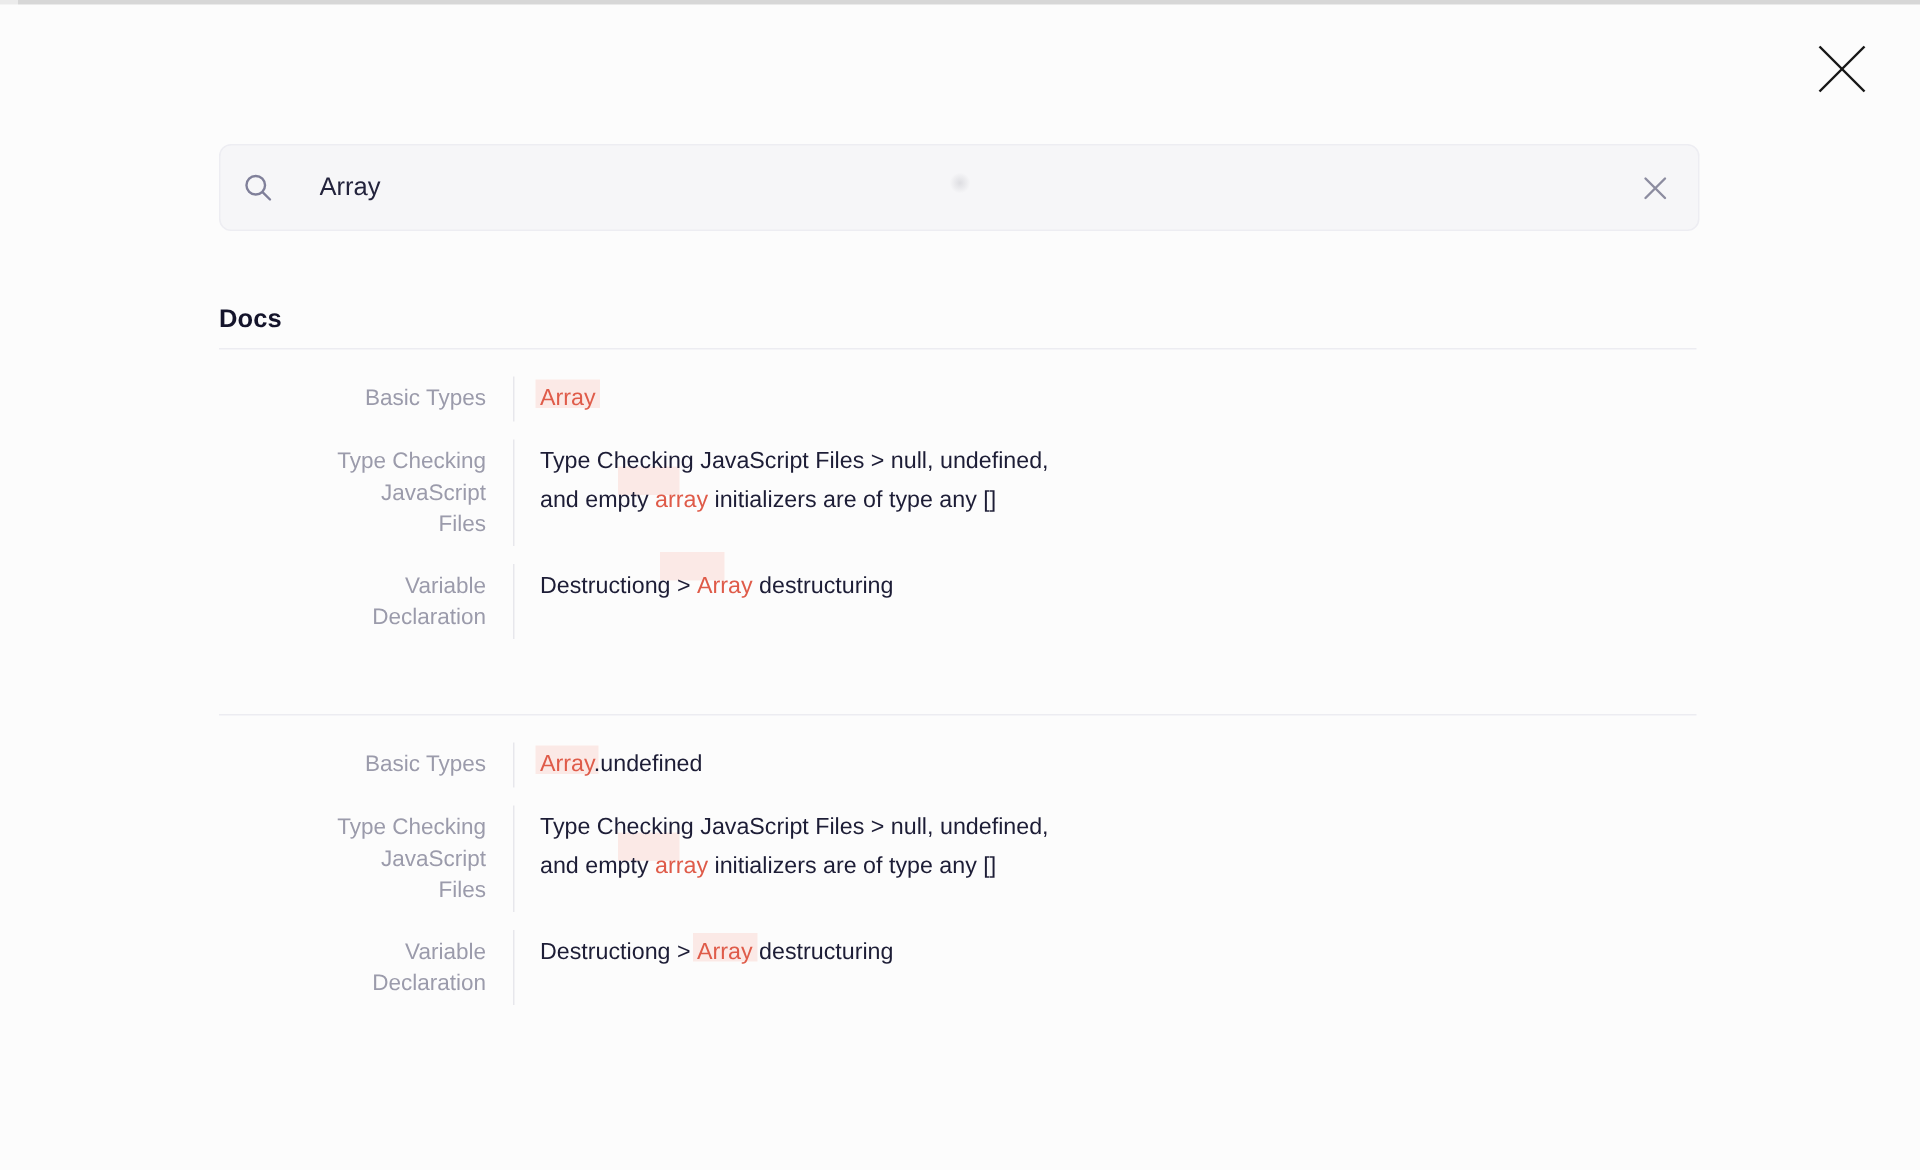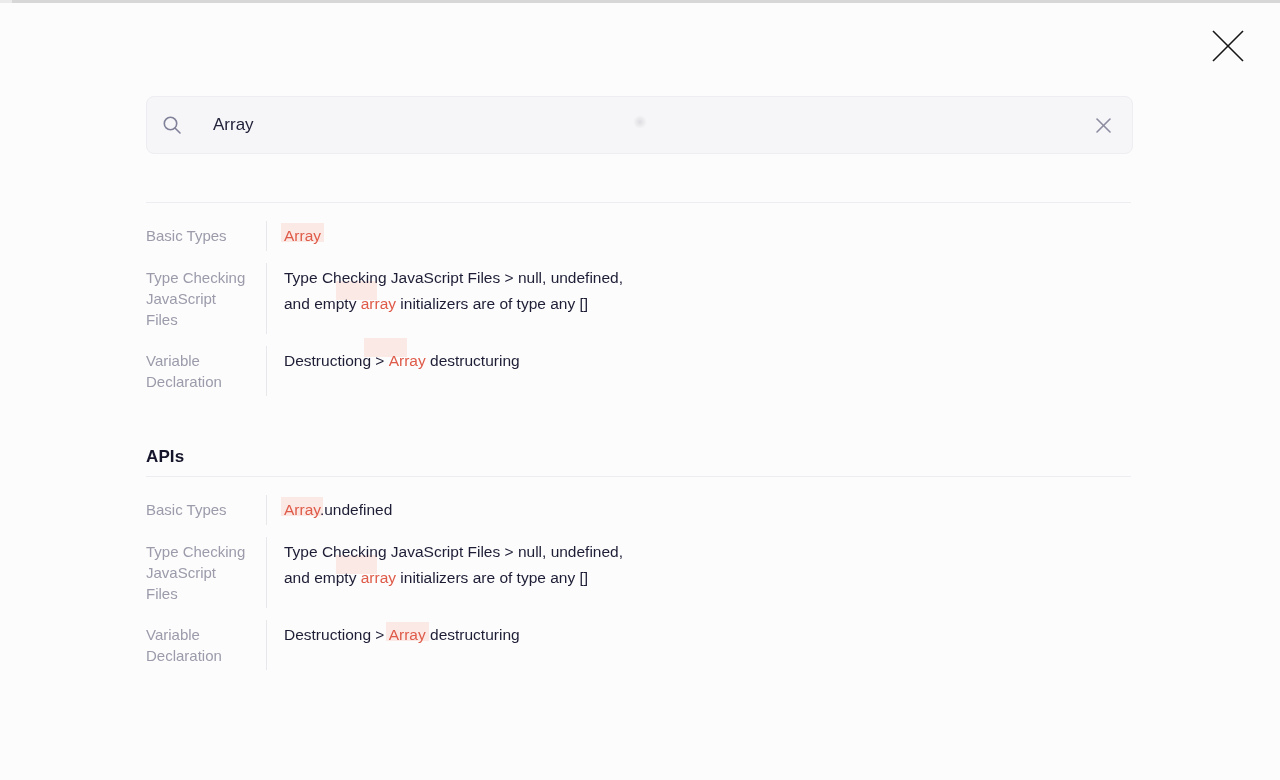--- a/index.html
+++ b/index.html
@@ -65,22 +65,22 @@
   .section{margin-bottom:50px;}
   .section-title{
     font-size:17px;font-weight:700;color:var(--title-dark);
     margin:0 0 9px 0;line-height:21px;letter-spacing:.1px;
   }
   .section-rule{height:1px;background:var(--rule-gray);border:none;margin:0;}
   .section-results{padding-top:18px;}
 
   .result-row{display:flex;margin-bottom:12px;cursor:pointer;}
   .result-label{
-    width:120px;flex:0 0 auto;
-    color:var(--label-gray);
+    width:120px;margin-left:76px;flex:0 0 auto;
+    text-align:right;color:var(--label-gray);
     font-size:15px;line-height:21px;
     padding:4px 18px 4px 0;
   }
   .result-content{
     border-left:1px solid var(--divider-gray);
     padding:2px 0 2px 17px;
     font-size:15.5px;line-height:26px;color:var(--text-dark);
     max-width:380px;position:relative;z-index:0;
   }
   .match{color:var(--accent-red);position:relative;}
@@ -119,20 +119,21 @@
       <line x1="2" y1="2" x2="15" y2="15" stroke="#8c8ca0" stroke-width="1.6" stroke-linecap="round"></line>
       <line x1="15" y1="2" x2="2" y2="15" stroke="#8c8ca0" stroke-width="1.6" stroke-linecap="round"></line>
     </svg>
   </button>
 </div>
 <div class="cursor-artifact"></div>
 
 <div class="content-area">
 
   <section class="section">
+    <h2 class="section-title">Docs</h2>
     <div class="section-rule"></div>
     <div class="section-results">
 
       <div class="result-row">
         <div class="result-label">Basic Types</div>
         <div class="result-content"><span class="match">Array</span></div>
       </div>
 
       <div class="result-row">
         <div class="result-label">Type Checking JavaScript Files</div>
@@ -141,21 +142,20 @@
 
       <div class="result-row">
         <div class="result-label">Variable Declaration</div>
         <div class="result-content"><span>Destructiong &gt; </span><span class="match shifted">Array</span><span> destructuring</span></div>
       </div>
 
     </div>
   </section>
 
   <section class="section">
-    <h2 class="section-title">APIs</h2>
     <div class="section-rule"></div>
     <div class="section-results">
 
       <div class="result-row">
         <div class="result-label">Basic Types</div>
         <div class="result-content"><span class="match">Array</span><span>.undefined</span></div>
       </div>
 
       <div class="result-row">
         <div class="result-label">Type Checking JavaScript Files</div>

